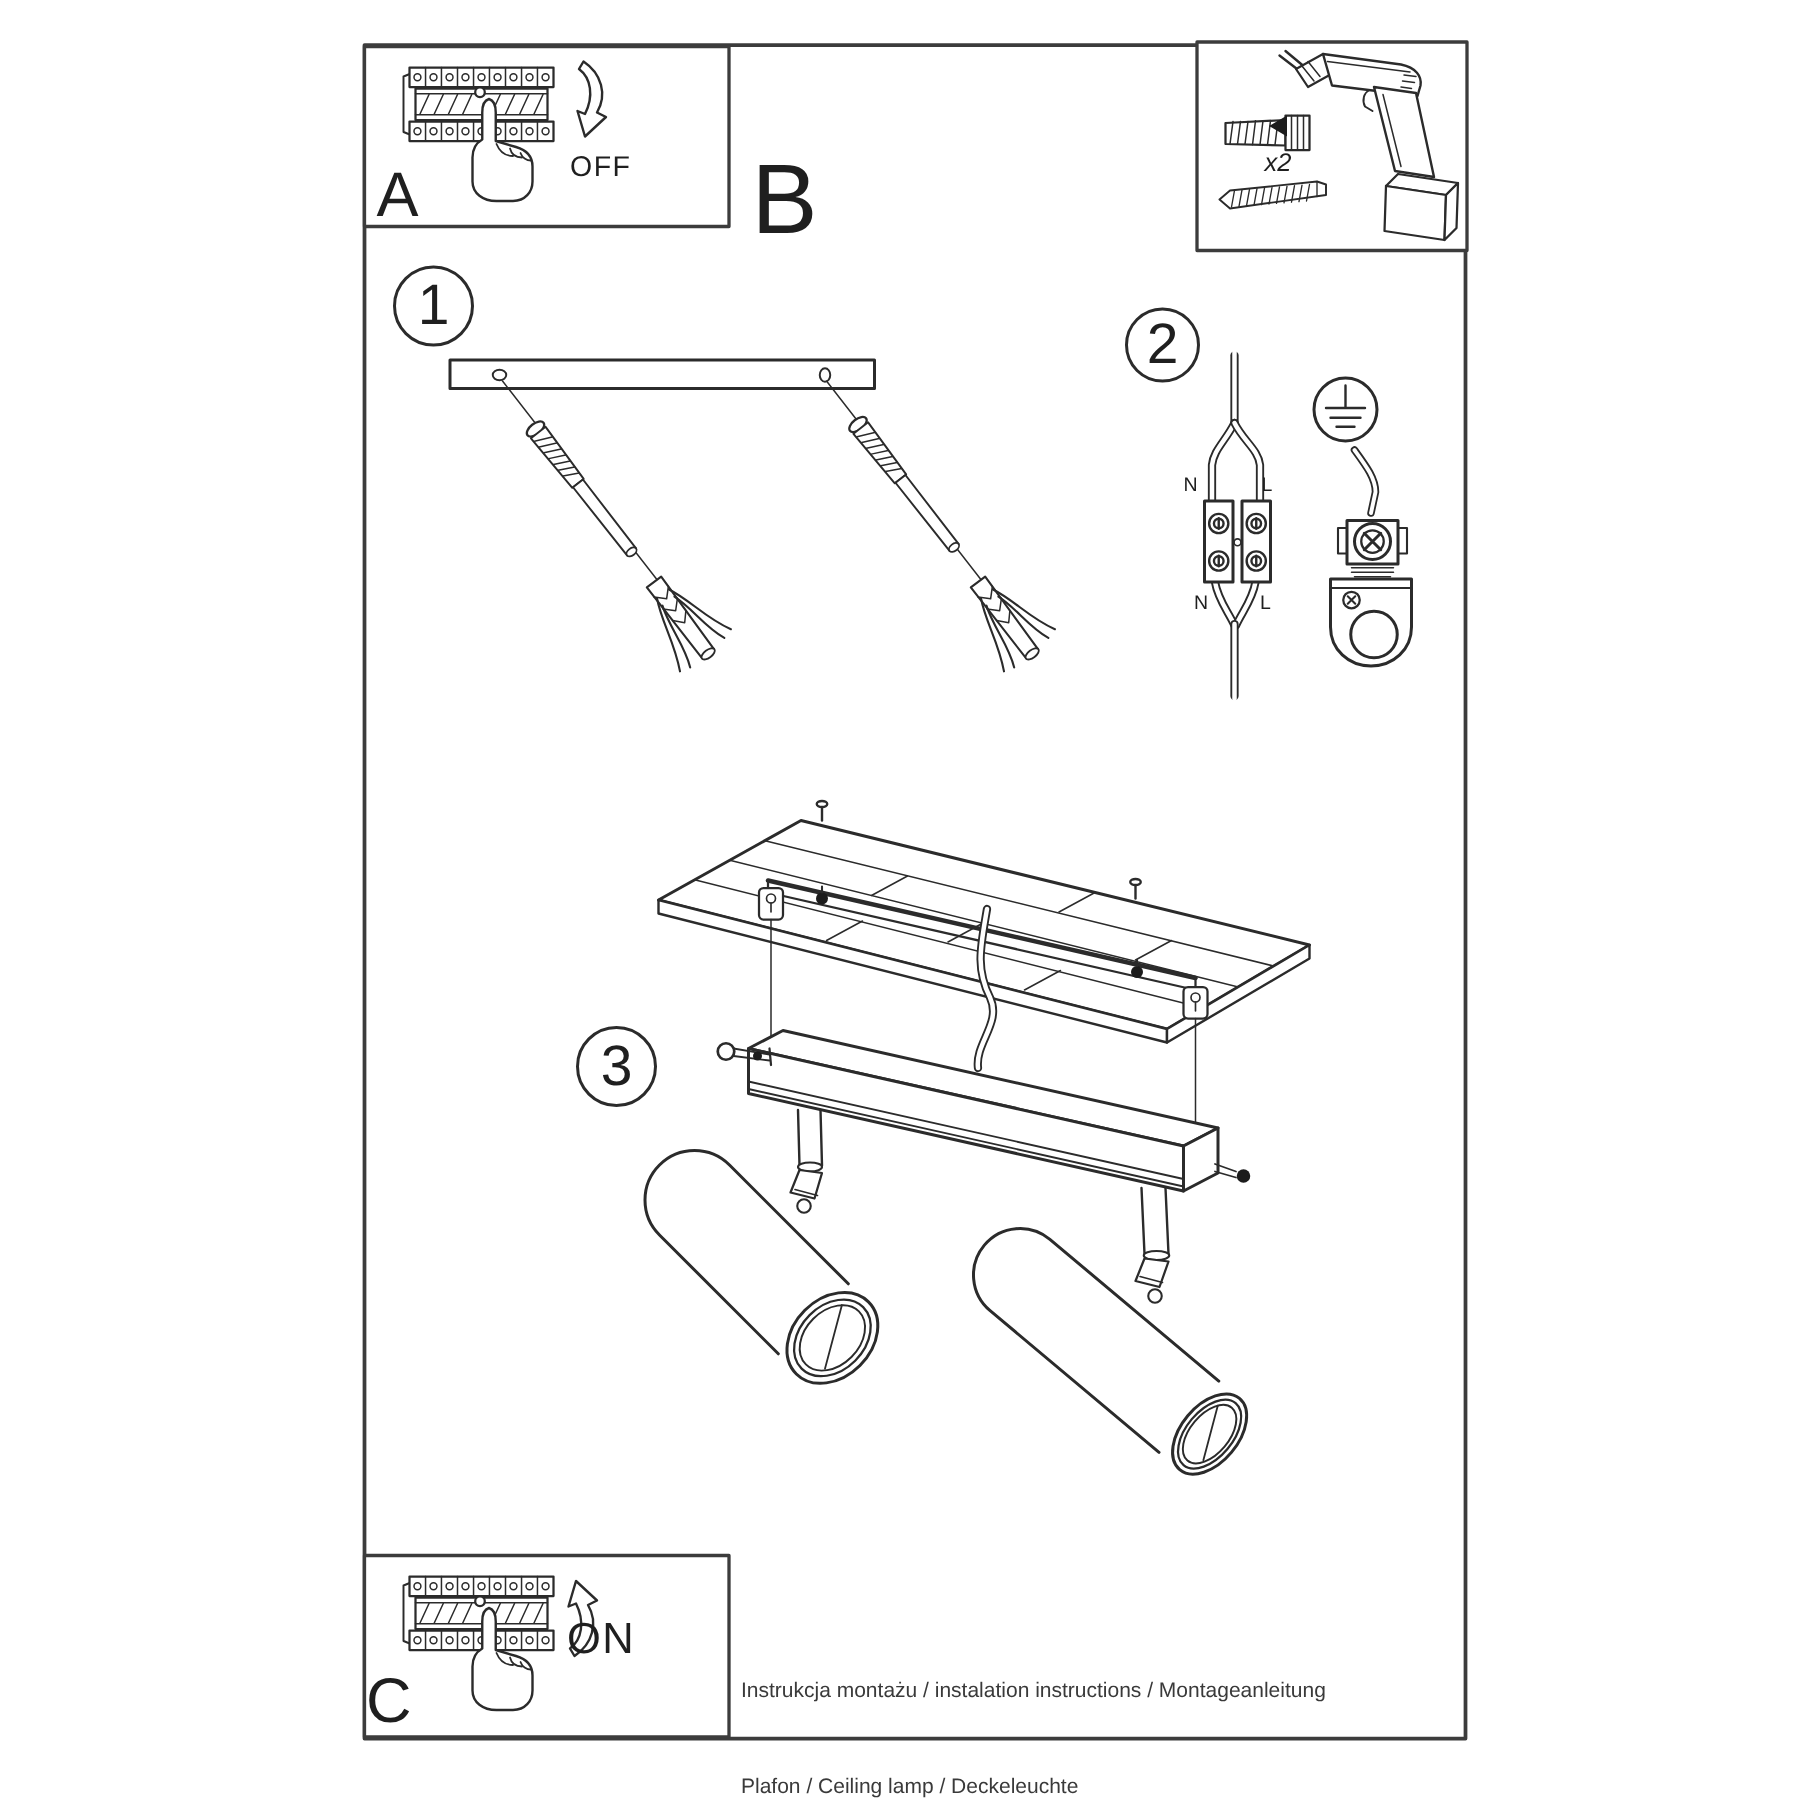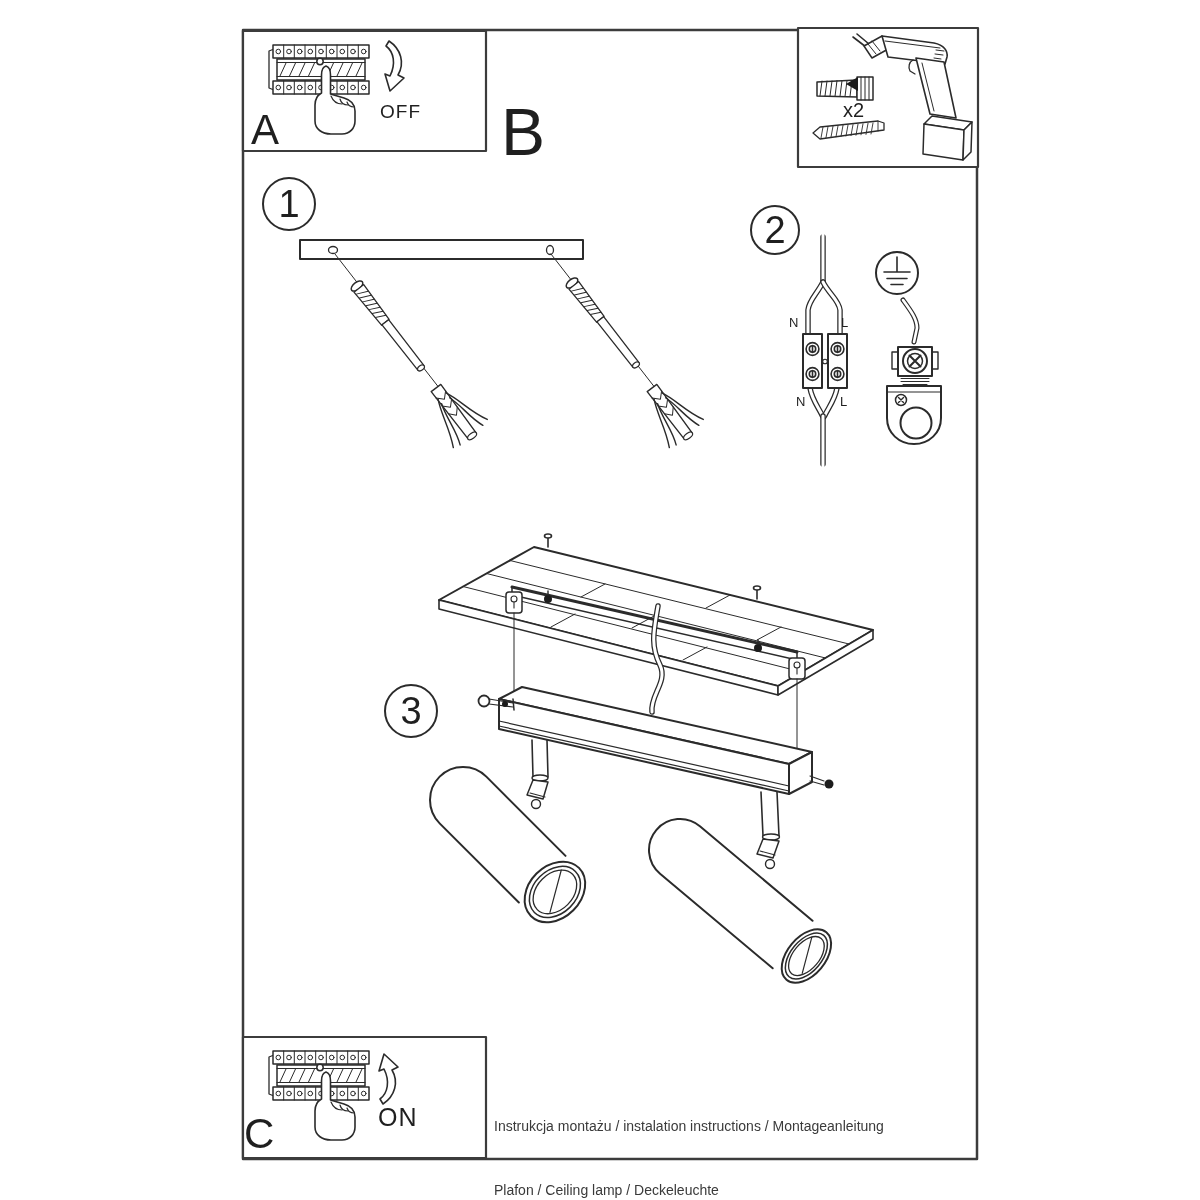--- a/index.html
+++ b/index.html
@@ -4,22 +4,22 @@
 <style>
   html,body{margin:0;padding:0;background:#ffffff;}
   .page{position:relative;width:1200px;height:1200px;background:#ffffff;overflow:hidden;
         font-family:"Liberation Sans", sans-serif;color:#1f1f1f;}
   .art{position:absolute;left:0;top:0;}
   .lbl{position:absolute;color:#1f1f1f;white-space:nowrap;}
   .lbl-a{left:251px;top:106px;font-size:42px;}
   .lbl-b{left:501px;top:94px;font-size:66px;}
   .lbl-off{left:380px;top:101px;font-size:19px;letter-spacing:1px;}
   .lbl-c{left:244px;top:1110px;font-size:42px;}
-  .lbl-on{left:378px;top:1103px;font-size:25px;letter-spacing:1px;}
-  .lbl-x2{left:843px;top:99px;font-size:20px;}
+  .lbl-on{left:378px;top:1077px;font-size:29px;letter-spacing:1px;}
+  .lbl-x2{left:843px;top:99px;font-size:17px;font-style:italic;}
   .circle-step{position:absolute;border:2.5px solid #2b2b2b;border-radius:50%;
                display:flex;align-items:center;justify-content:center;background:#fff;
                font-size:38px;color:#1f1f1f;}
   .step-1{left:262px;top:177px;width:50px;height:50px;}
   .step-2{left:750px;top:205px;width:46px;height:46px;}
   .step-3{left:384px;top:684px;width:50px;height:50px;}
   .wire-lbl{position:absolute;font-size:13px;color:#1f1f1f;}
   .nl-tn{left:789px;top:315px;}
   .nl-tl{left:841px;top:315px;}
   .nl-bn{left:796px;top:394px;}

